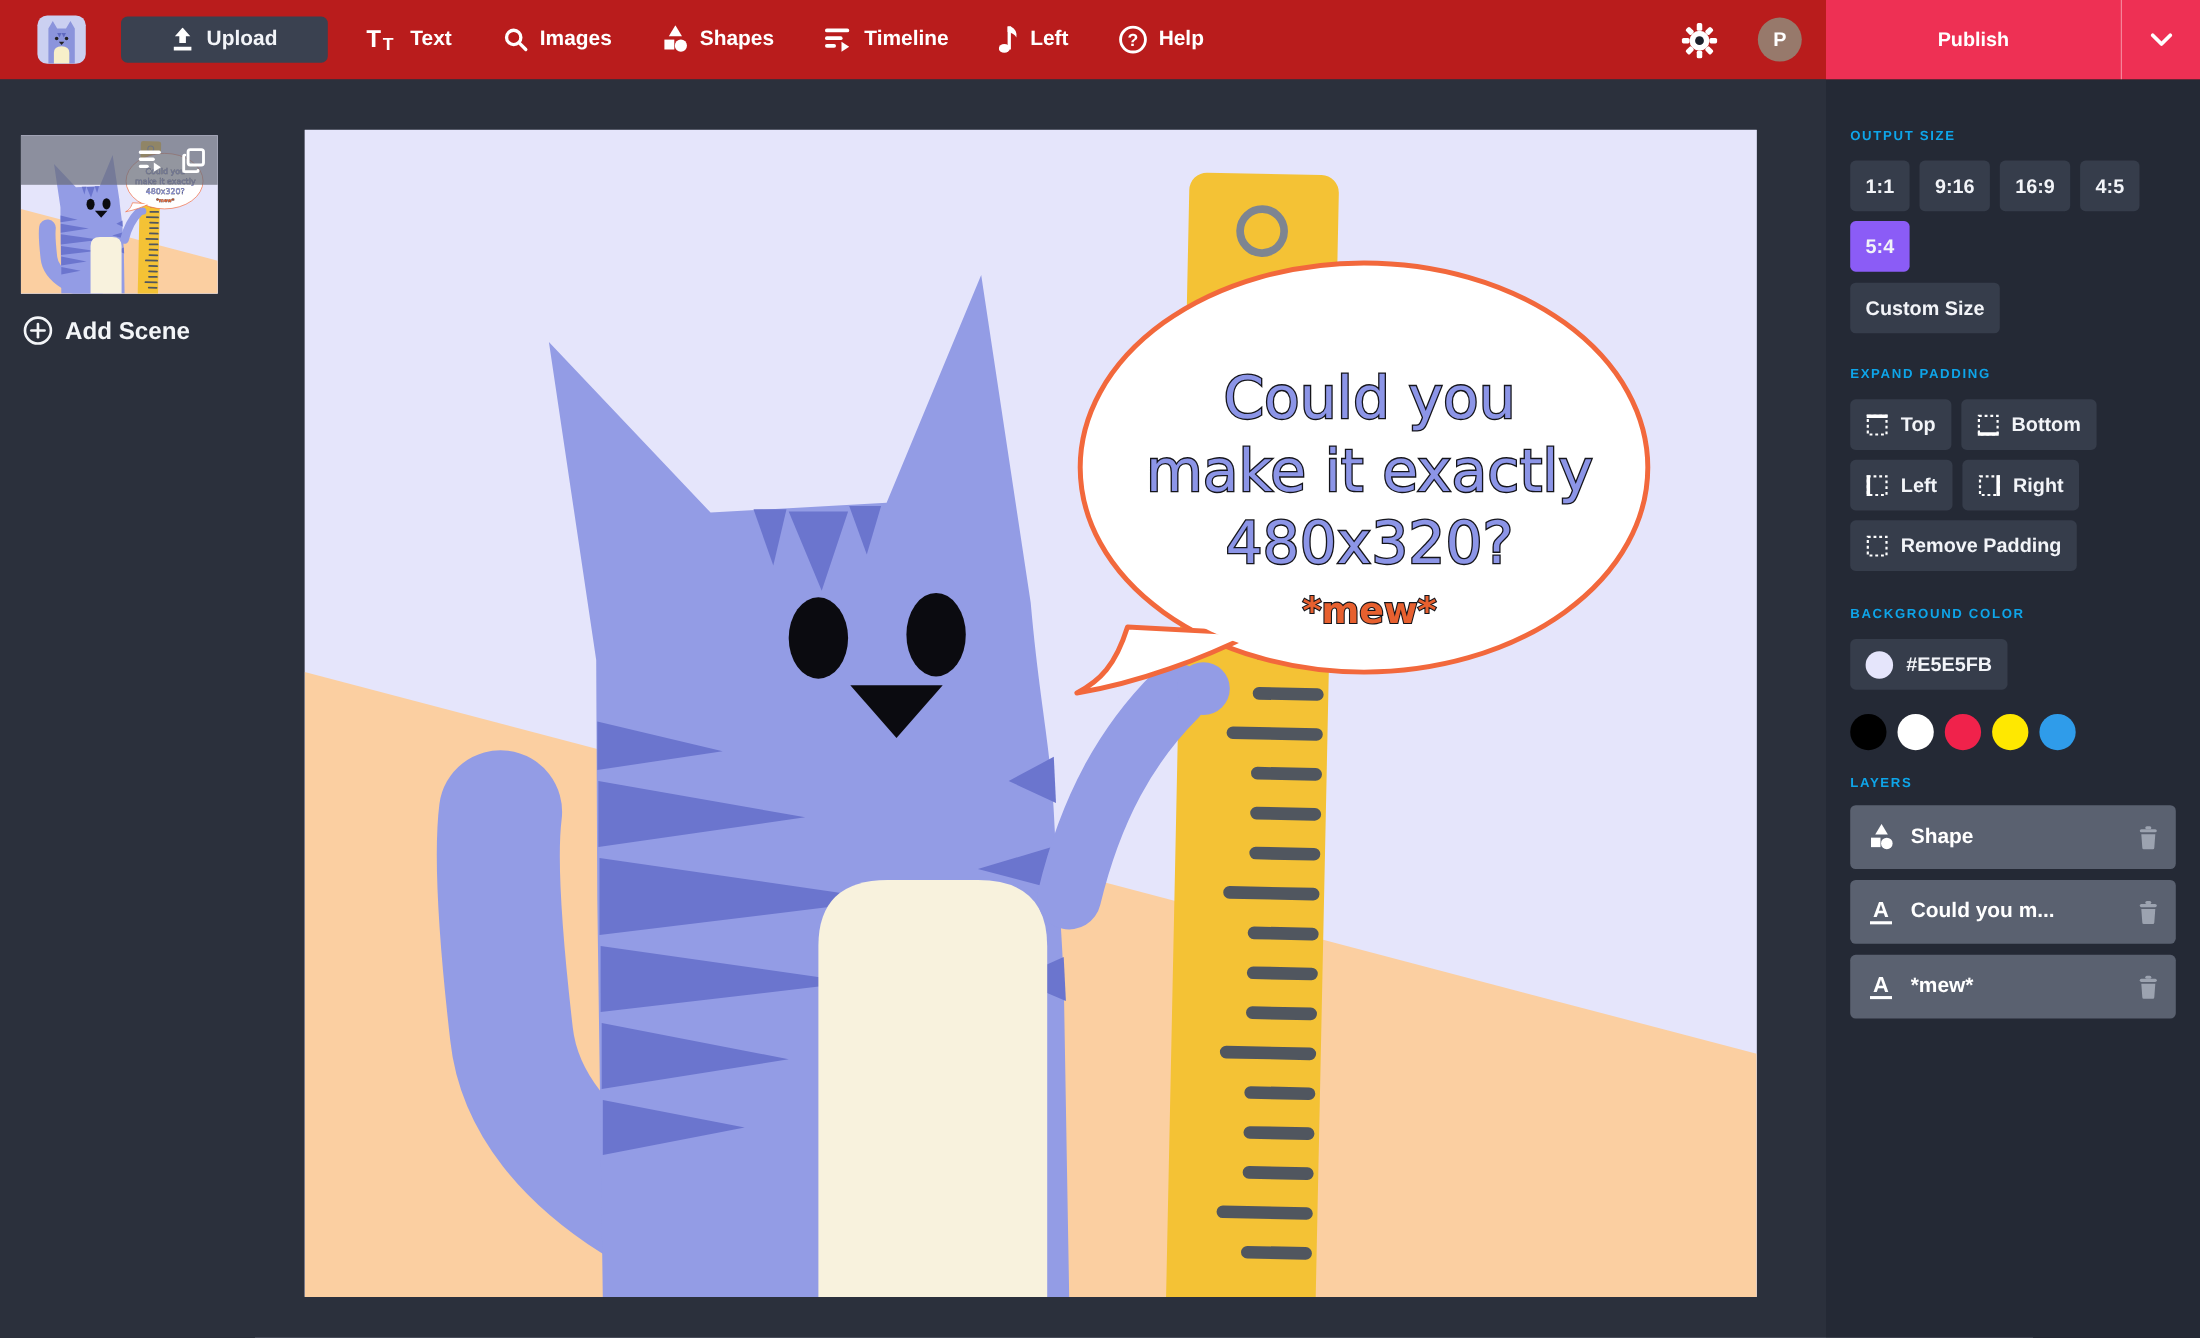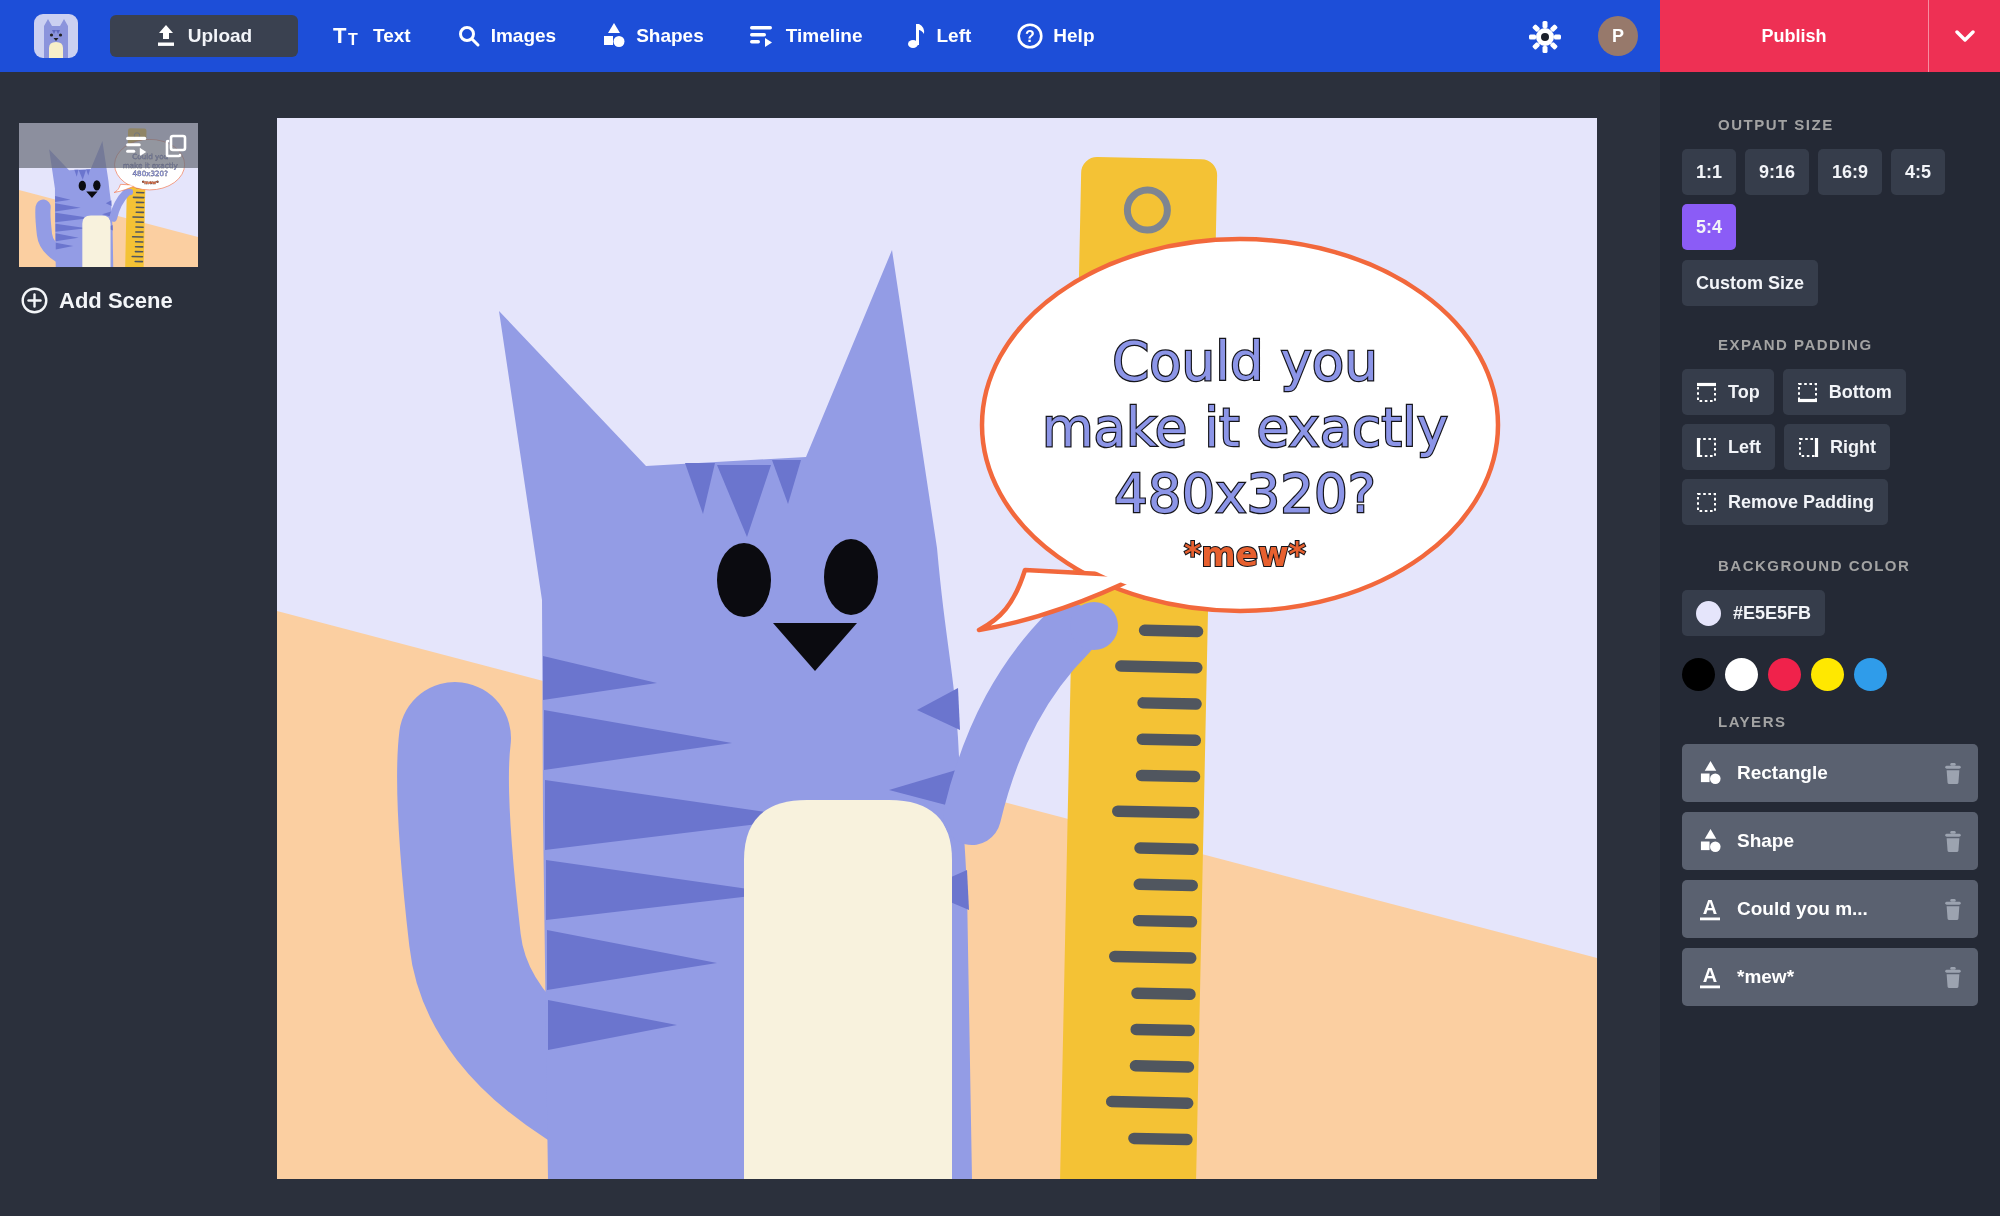--- a/index.html
+++ b/index.html
@@ -1,21 +1,21 @@
 <!DOCTYPE html>
 <html><head>
 <meta charset="utf-8">
 <style>
   * { margin:0; padding:0; box-sizing:border-box; }
   html,body { width:2000px; height:1216px; overflow:hidden; background:#2B303C;
               font-family:"Liberation Sans", sans-serif; }
   .app { position:relative; width:2000px; height:1216px; }
 
   
-  .topbar { position:absolute; left:0; top:0; width:2000px; height:72px; background:#1d4ed8; z-index:30; }
+  .topbar { position:absolute; left:0; top:0; width:2000px; height:72px; background:#b91c1c; z-index:30; }
   .logo { position:absolute; left:34px; top:14px; width:44px; height:44px; border-radius:9px;
           background:#CBD0F1; display:flex; align-items:flex-end; justify-content:center; overflow:hidden; }
   .upload-btn { position:absolute; left:110px; top:15px; width:188px; height:42px; background:#3A4150;
           border:none; border-radius:6px; color:#F2F4F8; font-size:19px; font-weight:bold;
           display:flex; align-items:center; justify-content:center; gap:12px; cursor:pointer; }
   .topnav { position:absolute; left:333px; top:0; height:72px; display:flex; align-items:center; gap:46px; }
   .nav-item { display:flex; align-items:center; gap:10px; color:#FFFFFF; font-size:19px; font-weight:bold; cursor:pointer; }
   .nav-item svg, .upload-btn svg { display:block; }
   .gear { position:absolute; left:1528px; top:20px; width:34px; height:34px; cursor:pointer; }
   .avatar { position:absolute; left:1598px; top:16px; width:40px; height:40px; border-radius:50%;
@@ -39,21 +39,21 @@
   
   .canvas { position:absolute; left:277px; top:118px; width:1320px; height:1061px; background:#E5E5FB; cursor:pointer; }
   .canvas svg { position:absolute; left:0; top:0; width:1320px; height:1061px; }
   .bubble-line { font-family:"DejaVu Sans", sans-serif; font-weight:500; fill:#8C95E7;
             stroke:#15151B; stroke-width:2.4px; paint-order:stroke; text-anchor:middle; }
   .mew-line { font-family:"DejaVu Sans", sans-serif; font-weight:bold; fill:#E7602F;
             stroke:#15151B; stroke-width:2px; paint-order:stroke; text-anchor:middle; }
 
   
   .panel { position:absolute; left:1660px; top:72px; width:340px; height:1144px; background:#242935; padding:0 22px; }
-  .sec-label { color:#a3a3a3; font-size:15px; font-weight:bold; letter-spacing:1.5px;margin-left:36px; }
+  .sec-label { color:#0ea5e9; font-size:12px; font-weight:bold; letter-spacing:1.5px; }
   .lbl-output { margin-top:44px; }
   .lbl-expand { margin-top:30px; }
   .lbl-bg     { margin-top:32px; }
   .lbl-layers { margin-top:22px; }
   .ratio-row { margin-top:16px; display:flex; flex-wrap:wrap; gap:9px; width:270px; }
   .pbtn { background:#363D4B; border:none; border-radius:5px; color:#F2F4F8; font-size:18px; font-weight:bold;
           height:46px; display:flex; align-items:center; justify-content:center; cursor:pointer; padding:0 14px; }
   .ratio-row .pbtn { min-width:52px; }
   .pbtn.selected { background:#8b5cf6; }
   .custom-btn { margin-top:10px; }
@@ -361,39 +361,20 @@
       <span class="dot" style="background: rgb(0, 0, 0);"></span>
       <span class="dot" style="background: rgb(255, 255, 255);"></span>
       <span class="dot" style="background: rgb(240, 34, 75);"></span>
       <span class="dot" style="background: rgb(255, 232, 0);"></span>
       <span class="dot" style="background: rgb(47, 156, 234);"></span>
     </div>
 
     <div class="sec-label lbl-layers">LAYERS</div>
     <div class="layers">
 
-      <div class="layer-row">
-        <span class="licon">
-          <svg width="23" height="25" viewBox="0 0 24 26">
-              <polygon points="12,0 18,10 6,10" fill="#fff"></polygon>
-              <rect x="2" y="13" width="9" height="9" fill="#fff"></rect>
-              <circle cx="17" cy="18.5" r="5.5" fill="#fff"></circle>
-            </svg>
-        </span>
-        <span class="llabel">Rectangle</span>
-        <span class="trash">
-          <svg width="20" height="23" viewBox="0 0 22 24">
-              <g fill="#9CA3B0">
-                <rect x="8" y="0.5" width="6" height="3" rx="1.5"></rect>
-                <rect x="2.5" y="3.5" width="17" height="3.2" rx="1.6"></rect>
-                <path d="M4,8.5 L18,8.5 L17,22 Q17,23.5 15.5,23.5 L6.5,23.5 Q5,23.5 5,22 Z"></path>
-              </g>
-            </svg>
-        </span>
-      </div>
 
 
       <div class="layer-row">
         <span class="licon">
           <svg width="23" height="25" viewBox="0 0 24 26">
               <polygon points="12,0 18,10 6,10" fill="#fff"></polygon>
               <rect x="2" y="13" width="9" height="9" fill="#fff"></rect>
               <circle cx="17" cy="18.5" r="5.5" fill="#fff"></circle>
             </svg>
         </span>

